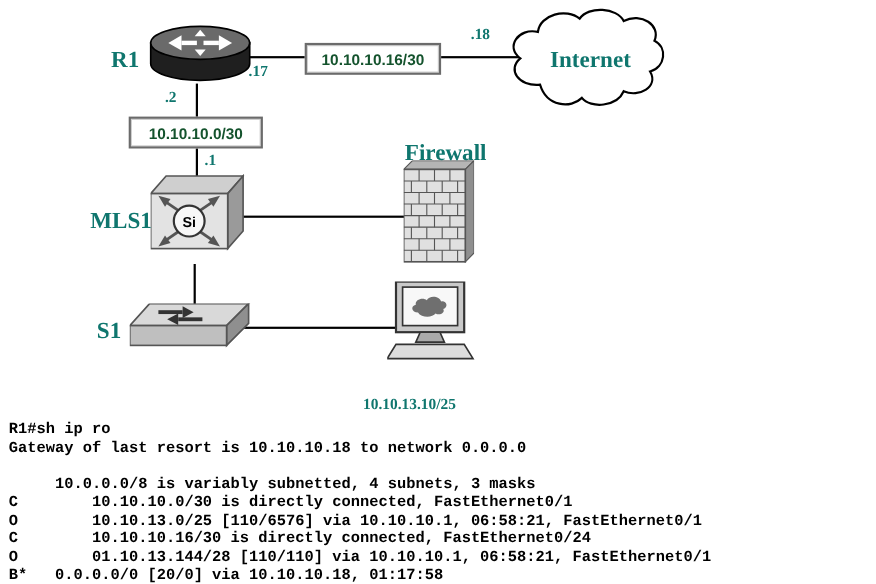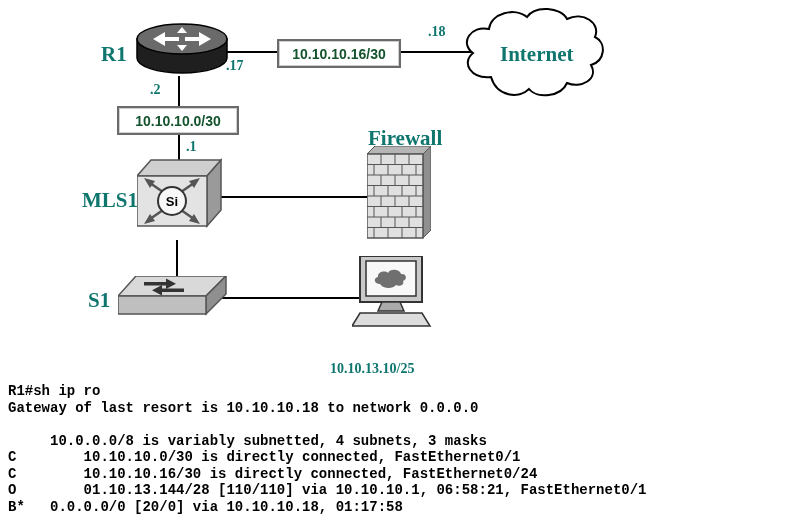--- a/index.html
+++ b/index.html
@@ -139,18 +139,19 @@
     <polygon points="8,57 70,57 78,70 0,70" fill="#dddddd" stroke="#333" stroke-width="1.5"></polygon>
   </svg>
   <div class="label" style="left:330px;top:341px;margin-top:20px;">10.10.13.10/25</div>
 
   <div class="console">
     <div class="console-line">R1#sh ip ro</div>
     <div class="console-line">Gateway of last resort is 10.10.10.18 to network 0.0.0.0</div>
     <div class="console-line"> </div>
     <div class="console-line">     10.0.0.0/8 is variably subnetted, 4 subnets, 3 masks</div>
     <div class="console-line">C        10.10.10.0/30 is directly connected, FastEthernet0/1</div>
+    <div class="console-line">O        10.10.13.0/25 [110/6576] via 10.10.10.1, 06:58:21, FastEthernet0/1</div>
     <div class="console-line">C        10.10.10.16/30 is directly connected, FastEthernet0/24</div>
     <div class="console-line">O        01.10.13.144/28 [110/110] via 10.10.10.1, 06:58:21, FastEthernet0/1</div>
     <div class="console-line">B*   0.0.0.0/0 [20/0] via 10.10.10.18, 01:17:58</div>
   </div>
 
 </div>
 
 </body></html>

